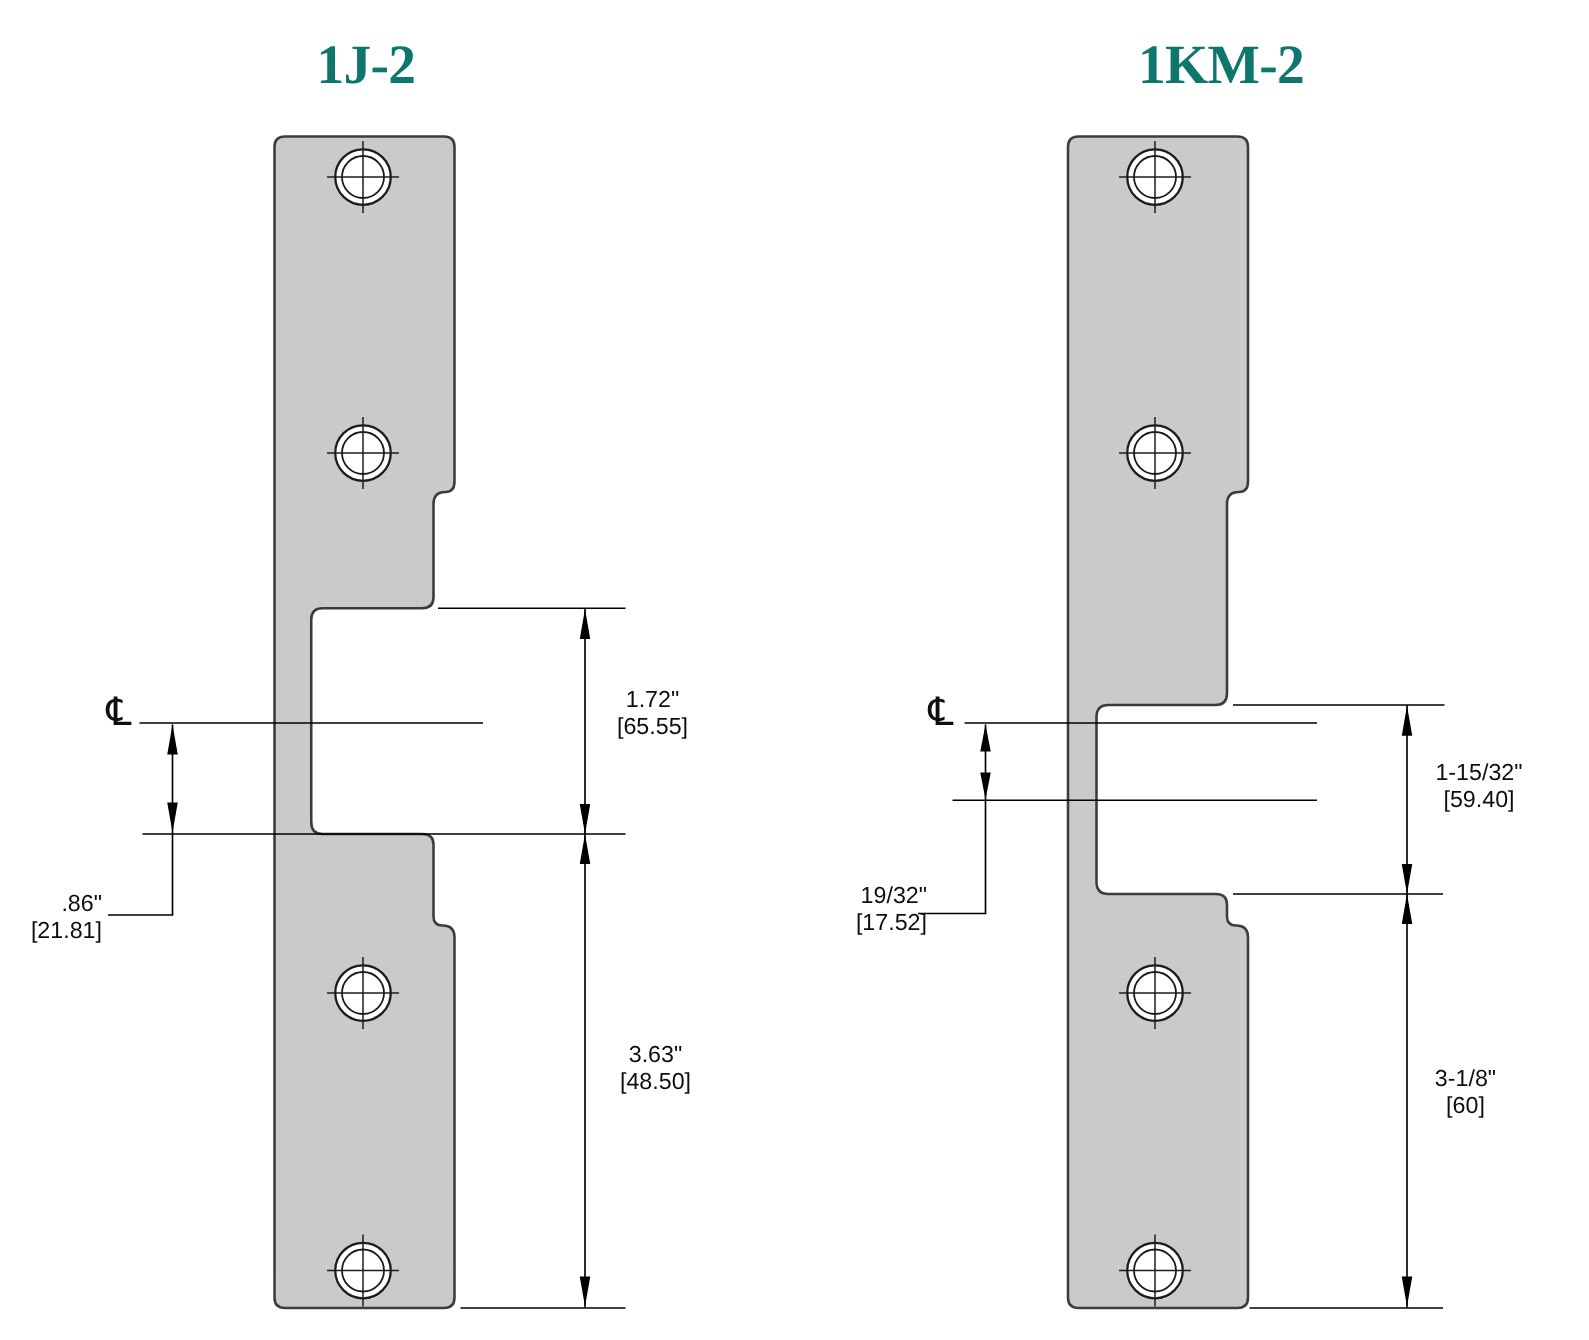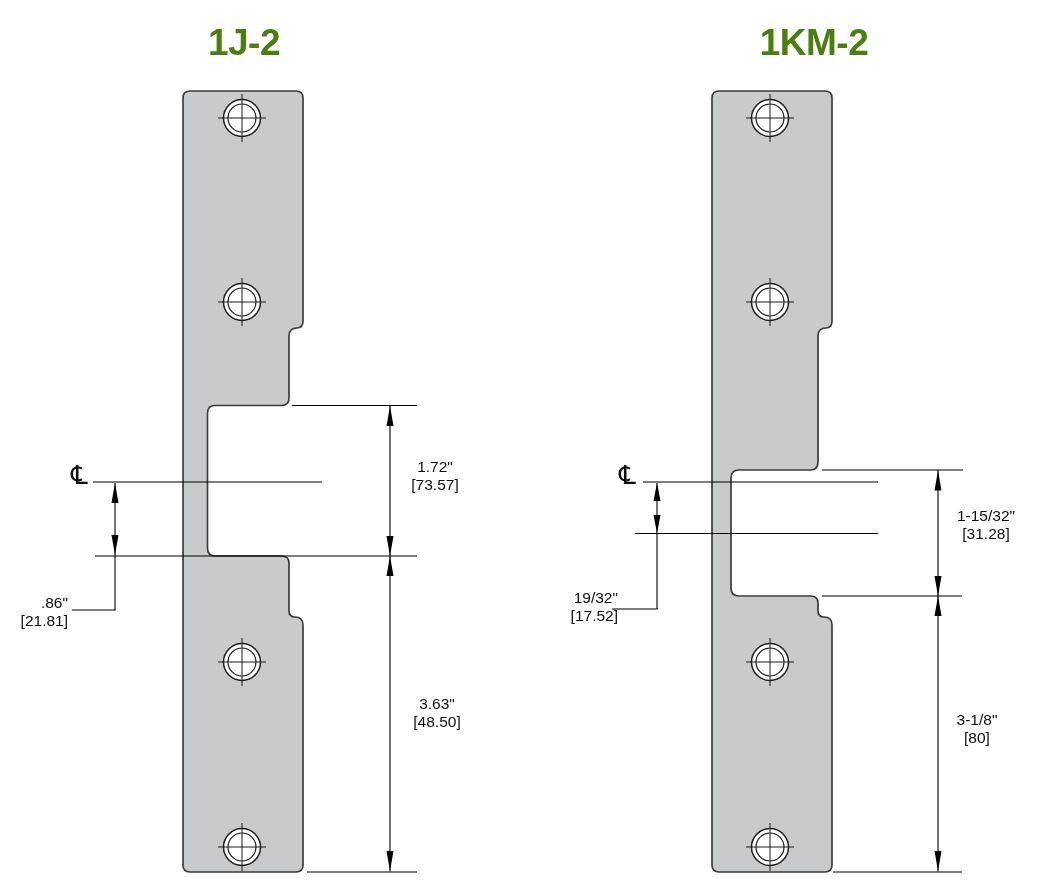--- a/index.html
+++ b/index.html
@@ -6,25 +6,25 @@
   #canvas{
     position:relative;
     width:1059px;height:893px;
     background:#ffffff;
     font-family:"Liberation Sans",sans-serif;
     overflow:hidden;
   }
   svg{position:absolute;left:0;top:0;}
   .fig-title{
     position:absolute;
-    font-family:Liberation Sans, sans-serif;
+    font-family:Liberation Serif, serif;
     font-weight:700;
     font-size:37px;
     letter-spacing:-0.5px;
-    color:#4d7c0f;
+    color:#0f766e;
     text-align:center;
     top:22px;
   }
   .dim-label{
     position:absolute;
     font-family:"Liberation Sans",sans-serif;
     font-size:15.5px;
     line-height:17.5px;
     color:#0e0e0e;
     white-space:nowrap;
@@ -132,43 +132,43 @@
     </g>
   </svg>
 
   <div class="fig-title" style="left:163px;width:162px;">1J-2</div>
   <div class="fig-title" style="left:733px;width:162px;">1KM-2</div>
 
   <div class="cl-symbol" style="left:71px;top:462px;">℄</div>
 
   <div class="dim-label center" style="left:396px;top:458px;width:78px;">
     <div>1.72"</div>
-    <div>[73.57]</div>
+    <div>[65.55]</div>
   </div>
 
   <div class="dim-label right" style="left:4px;top:594px;width:64px;">
     <div>.86"</div>
     <div>[21.81]</div>
   </div>
 
   <div class="dim-label center" style="left:398px;top:695px;width:78px;">
     <div>3.63"</div>
     <div>[48.50]</div>
   </div>
 
   <div class="cl-symbol" style="left:619px;top:462px;">℄</div>
 
   <div class="dim-label center" style="left:946px;top:507px;width:80px;">
     <div>1-15/32"</div>
-    <div>[31.28]</div>
+    <div>[59.40]</div>
   </div>
 
   <div class="dim-label right" style="left:552px;top:589px;width:66px;">
     <div>19/32"</div>
     <div>[17.52]</div>
   </div>
 
   <div class="dim-label center" style="left:938px;top:711px;width:78px;">
     <div>3-1/8"</div>
-    <div>[80]</div>
+    <div>[60]</div>
   </div>
 
 </div>
 
 </body></html>

